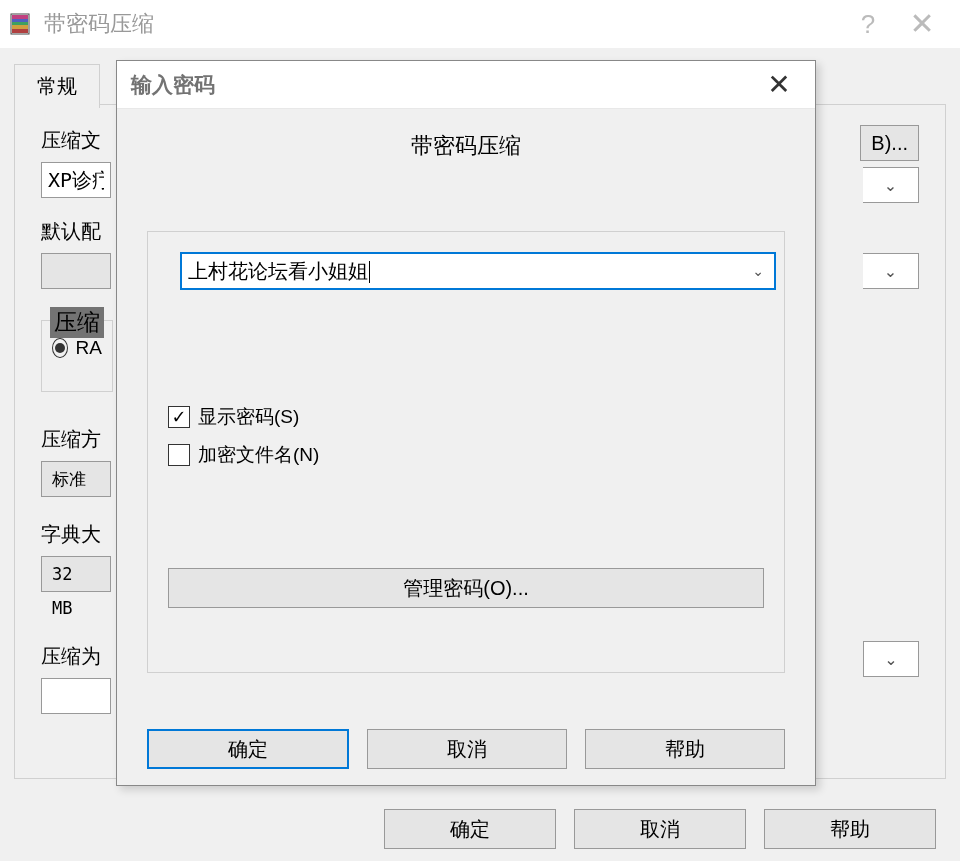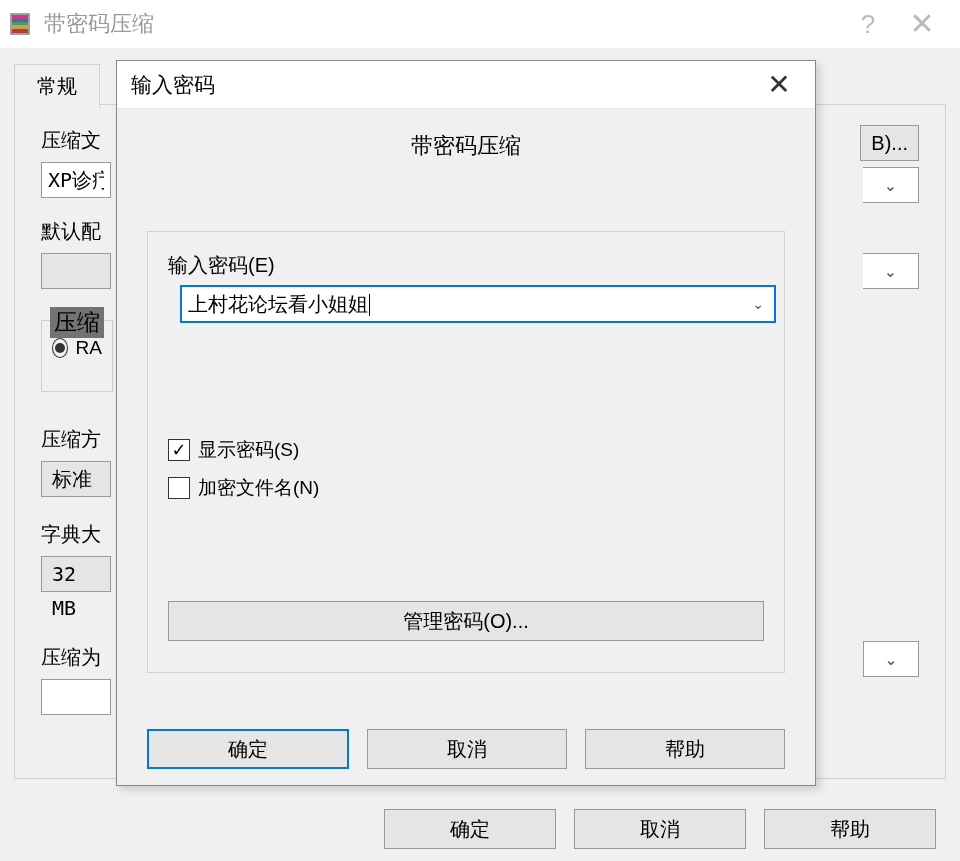--- a/index.html
+++ b/index.html
@@ -195,21 +195,21 @@
       border-radius: 50%;
     }
     
     .small-combo {
       display: inline-block;
       border: 1px solid #999;
       background: #e5e5e5;
       height: 36px;
       padding: 0 10px;
       font-family: "SimSun", monospace;
-      font-size: 20px;
+      font-size: 17px;
       line-height: 34px;
     }
     
     .parent-button-bar {
       position: absolute;
       bottom: 12px;
       left: 0;
       right: 0;
       display: flex;
       justify-content: flex-end;
@@ -247,21 +247,22 @@
       background: #fff;
       display: flex;
       align-items: center;
       padding: 0 14px;
       border-bottom: 1px solid #e8e8e8;
     }
     
     .modal-title {
       flex: 1;
       font-size: 21px;
-      color: #000000;
+      color: #737373;
+      font-weight: bold;
     }
     
     .modal-close {
       width: 44px;
       text-align: center;
       font-size: 28px;
       color: #333;
       cursor: pointer;
       line-height: 1;
     }
@@ -484,21 +485,20 @@
 <div class="modal-window">
   <div class="modal-titlebar">
     <span class="modal-title">输入密码</span>
     <span class="modal-close">✕</span>
   </div>
 
   <div class="modal-body">
     <div class="modal-heading">带密码压缩</div>
 
     <div class="modal-inner-group">
-      <div class="password-label">输入密码(E)</div>
       <div class="password-combo">
         <span class="password-value"><span>上村花论坛看小姐姐</span><span class="cursor-bar"></span></span>
         <span class="password-arrow">⌄</span>
       </div>
 
       <div class="checkbox-spacer"></div>
 
       <div class="checkbox-row">
         <span class="checkbox-box">✓</span>
         <span>显示密码(S)</span>

